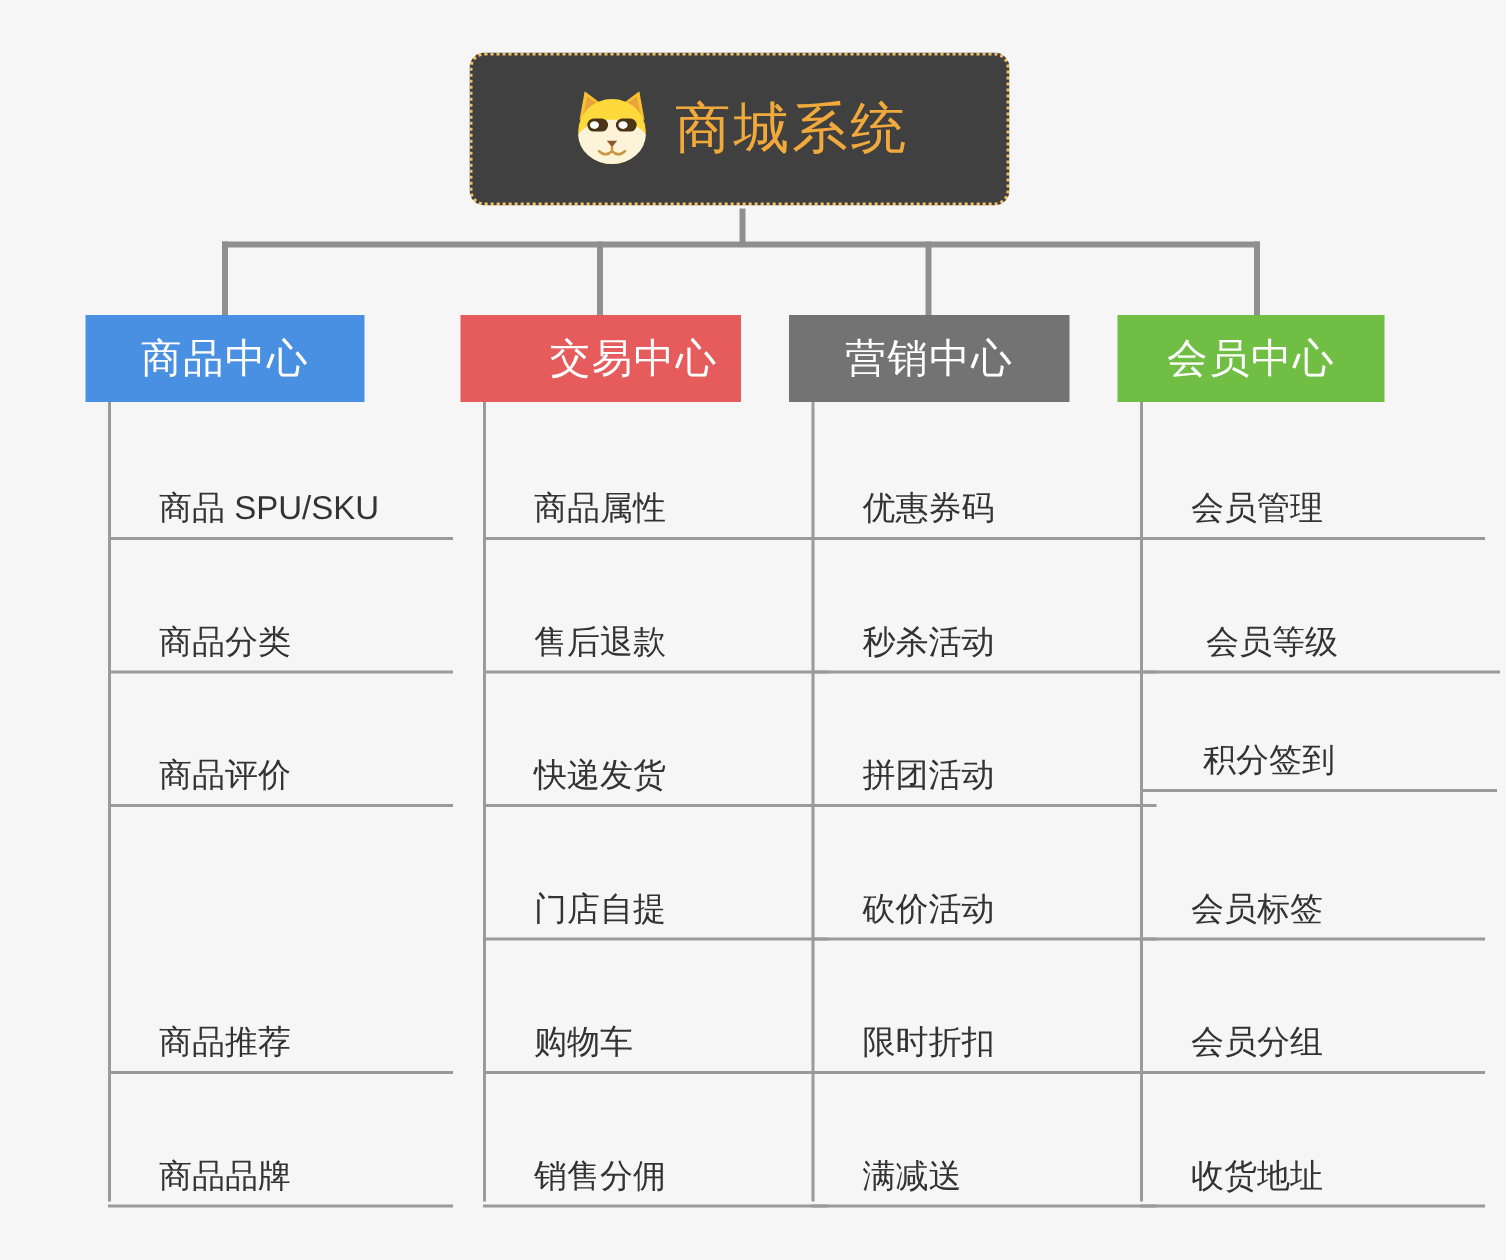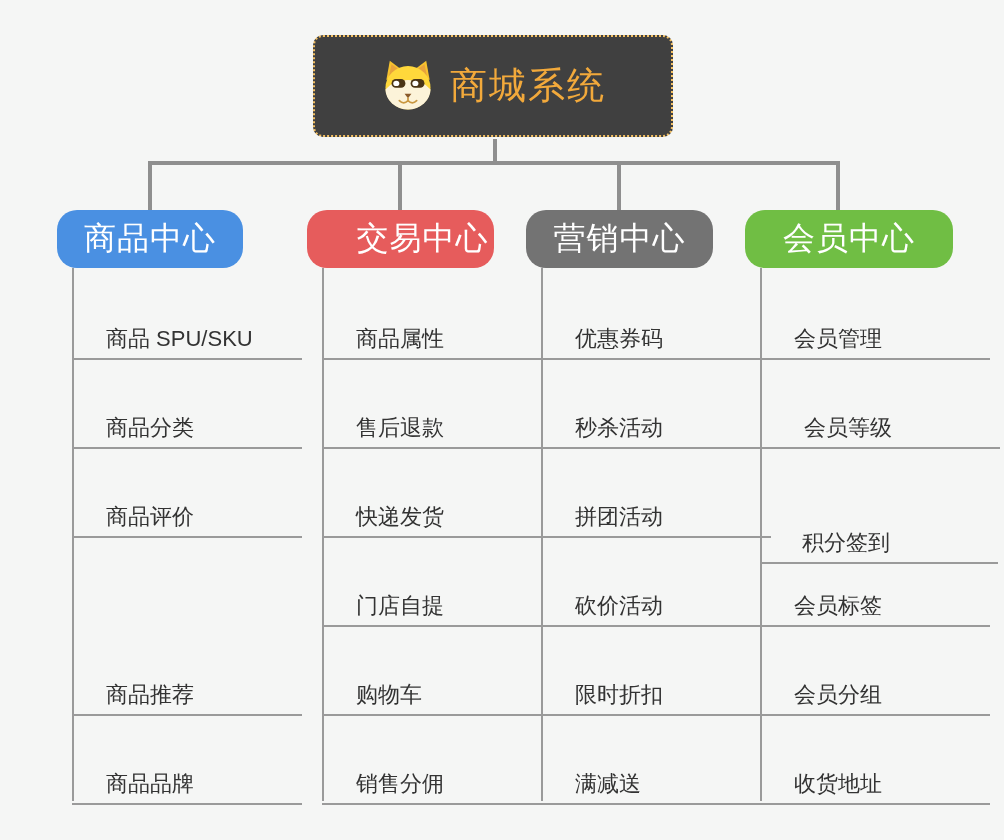--- a/index.html
+++ b/index.html
@@ -58,23 +58,23 @@
     top: 268px;
     width: 2px;
     height: 533px;
     background: #9A9A9A;
   }
   
   .branch-box {
     position: absolute;
     top: 210px;
     height: 58px;
-    border-radius: 20px;
+    border-radius: 0;
     color: #FFFFFF;
-    font-size: 32px;
+    font-size: 27px;
     letter-spacing: 1px;
     display: flex;
     align-items: center;
     justify-content: center;
     box-sizing: border-box;
     cursor: default;
   }
   
   .item {
     position: absolute;
@@ -119,21 +119,21 @@
         <path d="M28,39 h8 l-4,5 Z" fill="#8A5A2B"></path>
         <path d="M32,44 v3 M22,47 q5,5 10,0 q5,5 10,0" stroke="#C9973F" stroke-width="2" fill="none" stroke-linecap="round"></path>
       </svg>
     </span>
     <span class="root-title">商城系统</span>
   </div>
 
   <div class="branch-box" style="left: 57px; width: 186px; background-color: rgb(74, 144, 226);">商品中心</div>
   <div class="branch-box" style="left: 307px; width: 187px; background-color: rgb(230, 92, 92); padding-left: 44px;">交易中心</div>
   <div class="branch-box" style="left: 526px; width: 187px; background-color: #737373;">营销中心</div>
-  <div class="branch-box" style="left: 745px; width: 208px; background-color: rgb(112, 190, 68);">会员中心</div>
+  <div class="branch-box" style="left: 745px; width: 178px; background-color: rgb(112, 190, 68);">会员中心</div>
 
   <div class="trunk" style="left:72px;"></div>
   <div class="trunk" style="left:322px;"></div>
   <div class="trunk" style="left:541px;"></div>
   <div class="trunk" style="left:760px;"></div>
 
   <div class="item" style="left:72px;top:312px;">商品 SPU/SKU</div>
   <div class="item" style="left:72px;top:401px;">商品分类</div>
   <div class="item" style="left:72px;top:490px;">商品评价</div>
   <div class="item" style="left:72px;top:668px;">商品推荐</div>
@@ -148,18 +148,18 @@
 
   <div class="item" style="left:541px;top:312px;">优惠券码</div>
   <div class="item" style="left:541px;top:401px;">秒杀活动</div>
   <div class="item" style="left:541px;top:490px;">拼团活动</div>
   <div class="item" style="left:541px;top:579px;">砍价活动</div>
   <div class="item" style="left:541px;top:668px;">限时折扣</div>
   <div class="item" style="left:541px;top:757px;">满减送</div>
 
   <div class="item" style="left:760px;top:312px;">会员管理</div>
   <div class="item" style="left:760px;top:401px;padding-left:44px;">会员等级</div>
-  <div class="item" style="left:760px;top:516px;padding-left:42px;">积分签到</div>
+  <div class="item" style="left:760px;top:480px;padding-left:42px;">积分签到</div>
   <div class="item" style="left:760px;top:579px;">会员标签</div>
   <div class="item" style="left:760px;top:668px;">会员分组</div>
   <div class="item" style="left:760px;top:757px;">收货地址</div>
 
 </div>
 
 </body></html>

